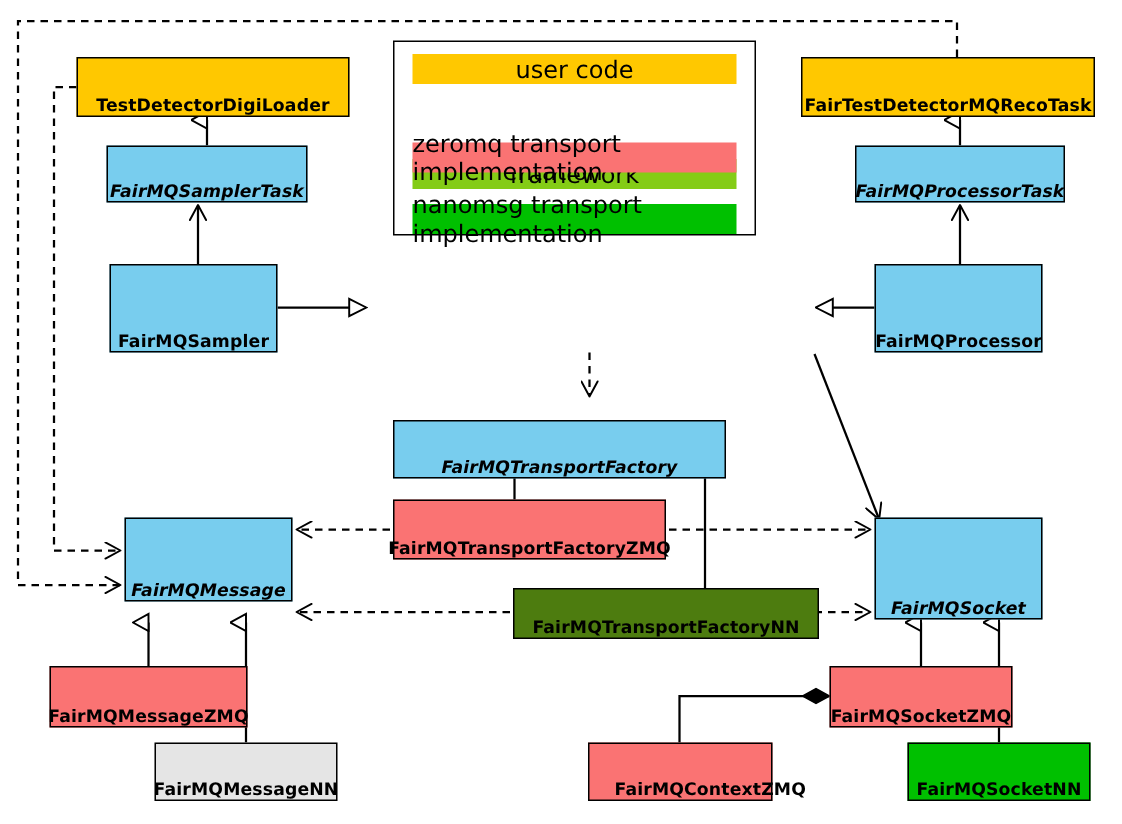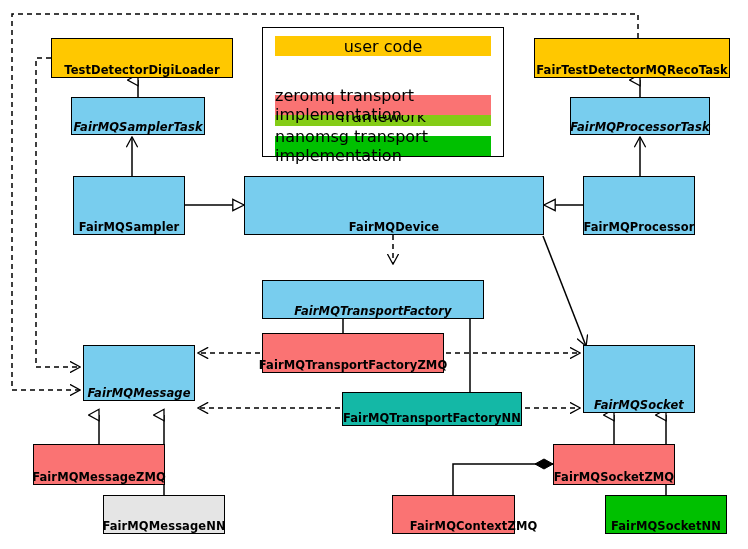--- a/index.html
+++ b/index.html
@@ -134,37 +134,34 @@
   </div>
 
   <div class="node abstract" style="left:570px;top:97px;width:140px;height:38px;background:#78CDEE;">
     <span>FairMQProcessorTask</span>
   </div>
 
   <div class="node" style="left:73px;top:176px;width:112px;height:59px;background:#78CDEE;">
     <span>FairMQSampler</span>
   </div>
 
-  <div class="node" style="left:244px;top:176px;width:300px;height:59px;background:#78CDEE;">
-    <span>FairMQDevice</span>
-  </div>
 
   <div class="node" style="left:583px;top:176px;width:112px;height:59px;background:#78CDEE;">
     <span>FairMQProcessor</span>
   </div>
 
   <div class="node abstract" style="left:262px;top:280px;width:222px;height:39px;background:#78CDEE;">
     <span>FairMQTransportFactory</span>
   </div>
 
   <div class="node" style="left:262px;top:333px;width:182px;height:40px;background:#FA7373;">
     <span>FairMQTransportFactoryZMQ</span>
   </div>
 
-  <div class="node" style="left:342px;top:392px;width:180px;height:34px;background:#14b8a6;">
+  <div class="node" style="left:342px;top:392px;width:204px;height:34px;background:#4d7c0f;">
     <span>FairMQTransportFactoryNN</span>
   </div>
 
   <div class="node abstract" style="left:83px;top:345px;width:112px;height:56px;background:#78CDEE;">
     <span>FairMQMessage</span>
   </div>
 
   <div class="node abstract" style="left:583px;top:345px;width:112px;height:68px;background:#78CDEE;">
     <span>FairMQSocket</span>
   </div>

